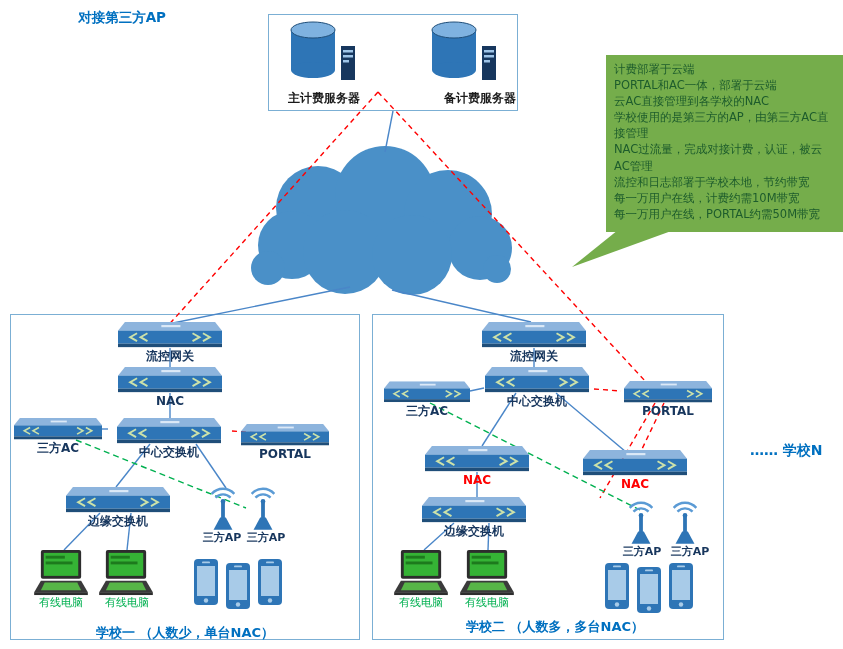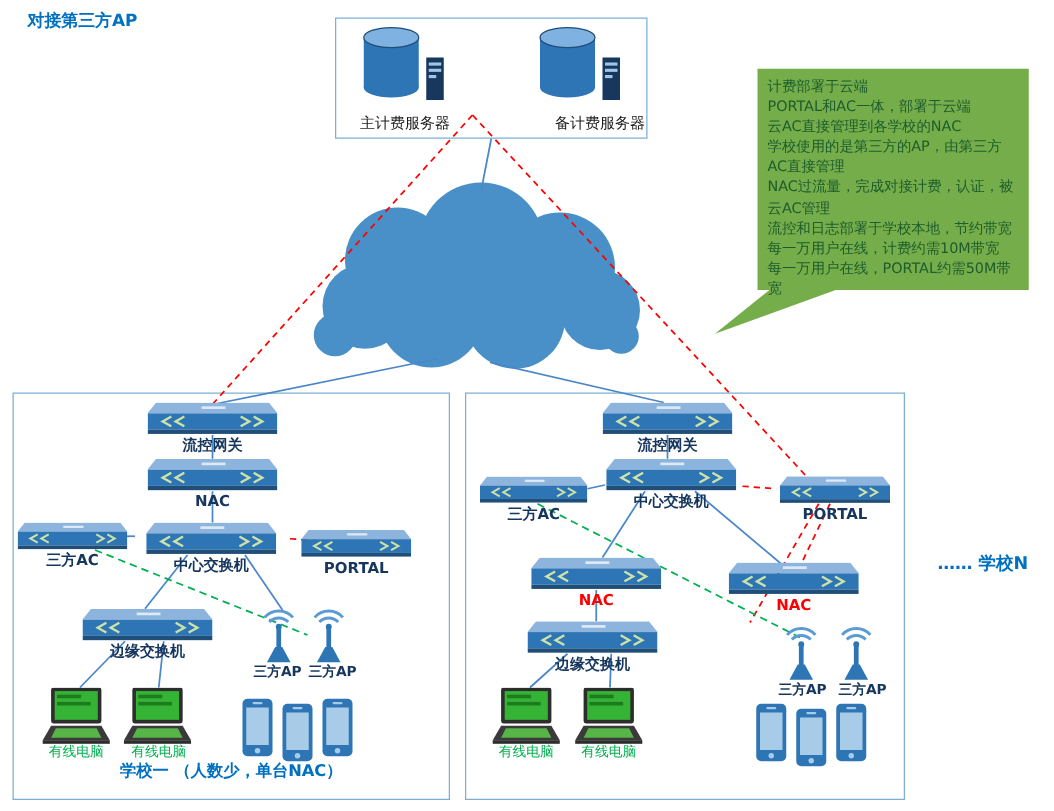--- a/index.html
+++ b/index.html
@@ -4,26 +4,26 @@
 <style>
   * { margin:0; padding:0; box-sizing:border-box; }
   html,body { background:#fff; }
   body { font-family:"DejaVu Sans","Liberation Sans",sans-serif; }
   .canvas { position:relative; width:843px; height:649px; background:#fff; overflow:hidden; }
   .lines { position:absolute; left:0; top:0; width:843px; height:649px; z-index:1; pointer-events:none; }
   .box { position:absolute; border:1px solid #7bafd4; background:transparent; z-index:0; }
   .node { position:absolute; z-index:2; }
   .lbl { position:absolute; z-index:3; text-align:center; color:#17365d; font-weight:bold; font-size:12px; line-height:1.15; }
   .lbl.red { color:#ff0000; }
-  .lbl.green { color:#00b050; font-weight:normal; font-size:11px;font-family:Liberation Mono, monospace; }
-  .lbl.plain { color:#1a1a1a; font-weight:normal; font-size:12px; }
+  .lbl.green { color:#00b050; font-weight:normal; font-size:11px; }
+  .lbl.plain { color:#1a1a1a; font-weight:bold; font-size:12px; }
   .lbl.small { font-size:11px; }
-  .title { position:absolute; left:22px; top:8px; width:144px; color:#0070c0; font-weight:bold; font-size:13.5px; text-align:left; line-height:1.45; z-index:3; }
+  .title { position:absolute; left:22px; top:8px; width:144px; color:#0070c0; font-weight:bold; font-size:13.5px; text-align:right; line-height:1.45; z-index:3; }
   .caption { position:absolute; z-index:3; color:#0070c0; font-weight:bold; font-size:13px; text-align:center; }
-  .callout { position:absolute; left:606px; top:55px; width:217px; height:177px; background:#75ad4b; color:#1d5c2c; font-size:11.5px; line-height:1.4; padding:6px 8px; white-space:pre-line; z-index:2; }
+  .callout { position:absolute; left:606px; top:55px; width:237px; height:177px; background:#75ad4b; color:#1d5c2c; font-size:11.5px; line-height:1.4; padding:6px 8px; white-space:pre-line; z-index:2; }
   .internet { position:absolute; left:325px; top:224px; width:122px; text-align:center; color:#ffffff; font-weight:bold; font-size:15px; letter-spacing:1px; z-index:2; }
   .schooln { position:absolute; left:750px; top:442px; color:#0070c0; font-weight:bold; font-size:14px; z-index:2; }
   svg.icon { display:block; }
 </style>
 </head>
 <body>
 
 <svg style="position:absolute;width:0;height:0" aria-hidden="true">
   <defs>
     <symbol id="sw" viewBox="0 0 120 30">
@@ -228,21 +228,21 @@
     <svg class="icon" viewBox="0 0 26 48" width="26" height="52">
         <use href="#phone"></use>
       </svg>
   </div>
   <div class="node" style="left:257px;top:556px;width:26px;height:52px">
     <svg class="icon" viewBox="0 0 26 48" width="26" height="52">
         <use href="#phone"></use>
       </svg>
   </div>
 
-  <div class="caption" style="left:40px;top:608px;width:290px">学校一 （人数少，单台NAC）</div>
+  <div class="caption" style="left:40px;top:624px;width:290px">学校一 （人数少，单台NAC）</div>
 
   <div class="node" style="left:482px;top:322px;width:104px;height:26px">
     <svg class="icon" viewBox="0 0 120 30" width="104" height="26">
         <use href="#sw"></use>
       </svg>
   </div>
   <div class="lbl" style="left:482px;top:350px;width:104px">流控网关</div>
 
   <div class="node" style="left:482px;top:367px;width:110px;height:26px">
     <svg class="icon" viewBox="0 0 120 30" width="110" height="26">
@@ -321,14 +321,15 @@
     <svg class="icon" viewBox="0 0 26 48" width="26" height="52">
         <use href="#phone"></use>
       </svg>
   </div>
   <div class="node" style="left:668px;top:560px;width:26px;height:52px">
     <svg class="icon" viewBox="0 0 26 48" width="26" height="52">
         <use href="#phone"></use>
       </svg>
   </div>
 
+  <div class="caption" style="left:430px;top:618px;width:250px">学校二 （人数多，多台NAC）</div>
 
 </div>
 
 </body></html>

